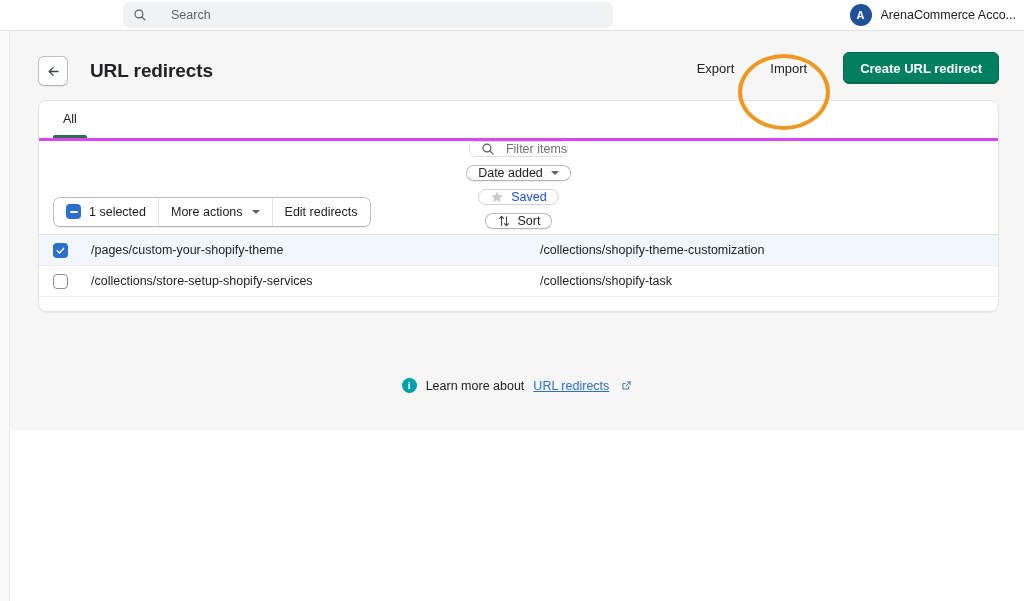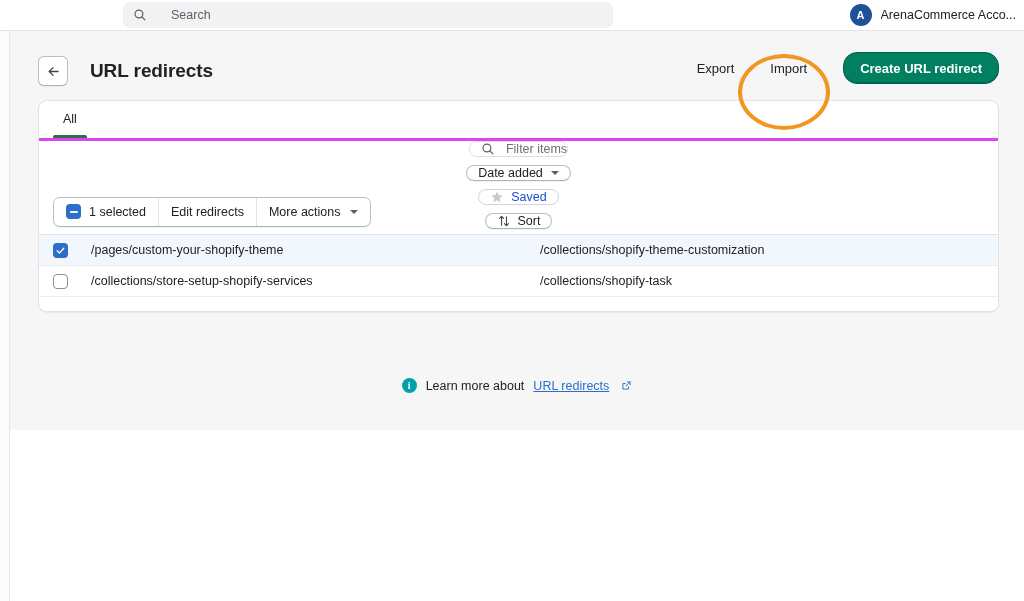--- a/index.html
+++ b/index.html
@@ -102,21 +102,21 @@
     font-size: 13px; color: #202223;
     cursor: pointer;
     display: flex; align-items: center;
   }
   .primary-btn {
     height: 32px;
     margin-left: 18px;
     padding: 0 16px;
     background: #008060;
     border: 1px solid #00654e;
-    border-radius: 14px;
+    border-radius: 6px;
     color: #ffffff;
     font-family: inherit;
     font-size: 13px; font-weight: 600;
     cursor: pointer;
     display: flex; align-items: center;
     box-shadow: inset 0 -1px 0 rgba(0,0,0,0.2);
   }
 
   
   .annotation-circle {
@@ -376,25 +376,25 @@
         </button>
       </div>
 
       <div class="bulk-row">
         <div class="bulk-group">
           <div class="bulk-seg">
             <span class="cb indeterminate"></span>
             <span>1 selected</span>
           </div>
           <div class="bulk-seg">
-            <span>Edit redirects</span>
+            <span>More actions</span>
+            <span class="caret"></span>
           </div>
           <div class="bulk-seg">
-            <span>More actions</span>
-            <span class="caret"></span>
+            <span>Edit redirects</span>
           </div>
         </div>
       </div>
 
       <div class="rows">
 
         <div class="row selected">
           <div class="row-cb-wrap">
             <span class="cb checked">
               <svg width="11" height="11" viewBox="0 0 20 20">

